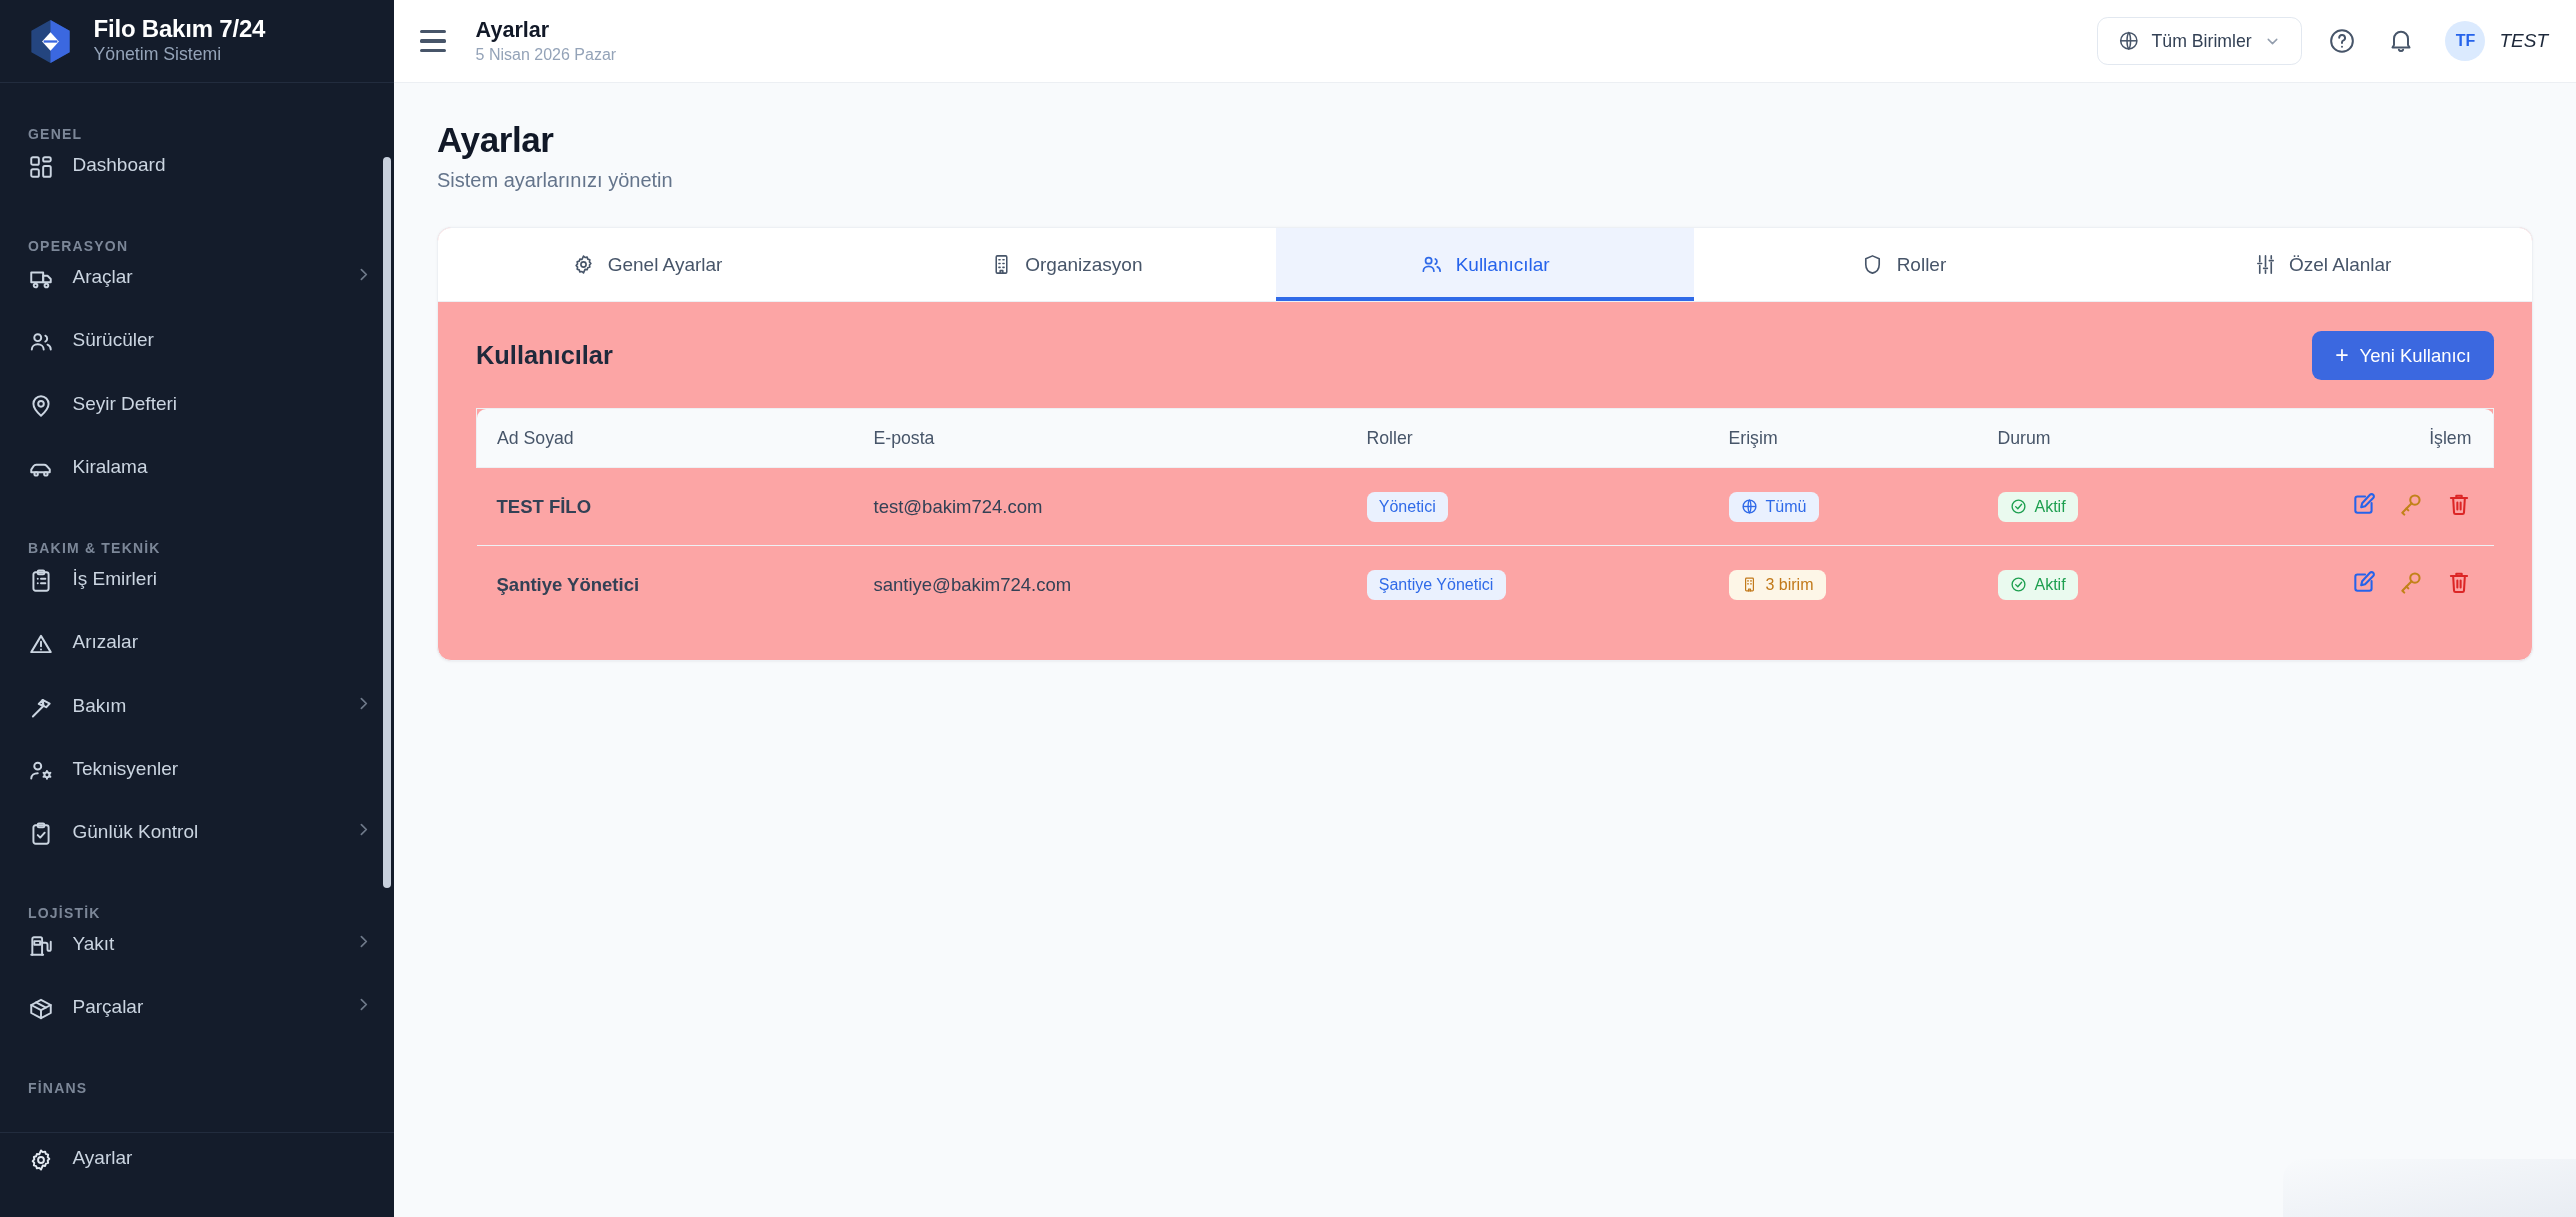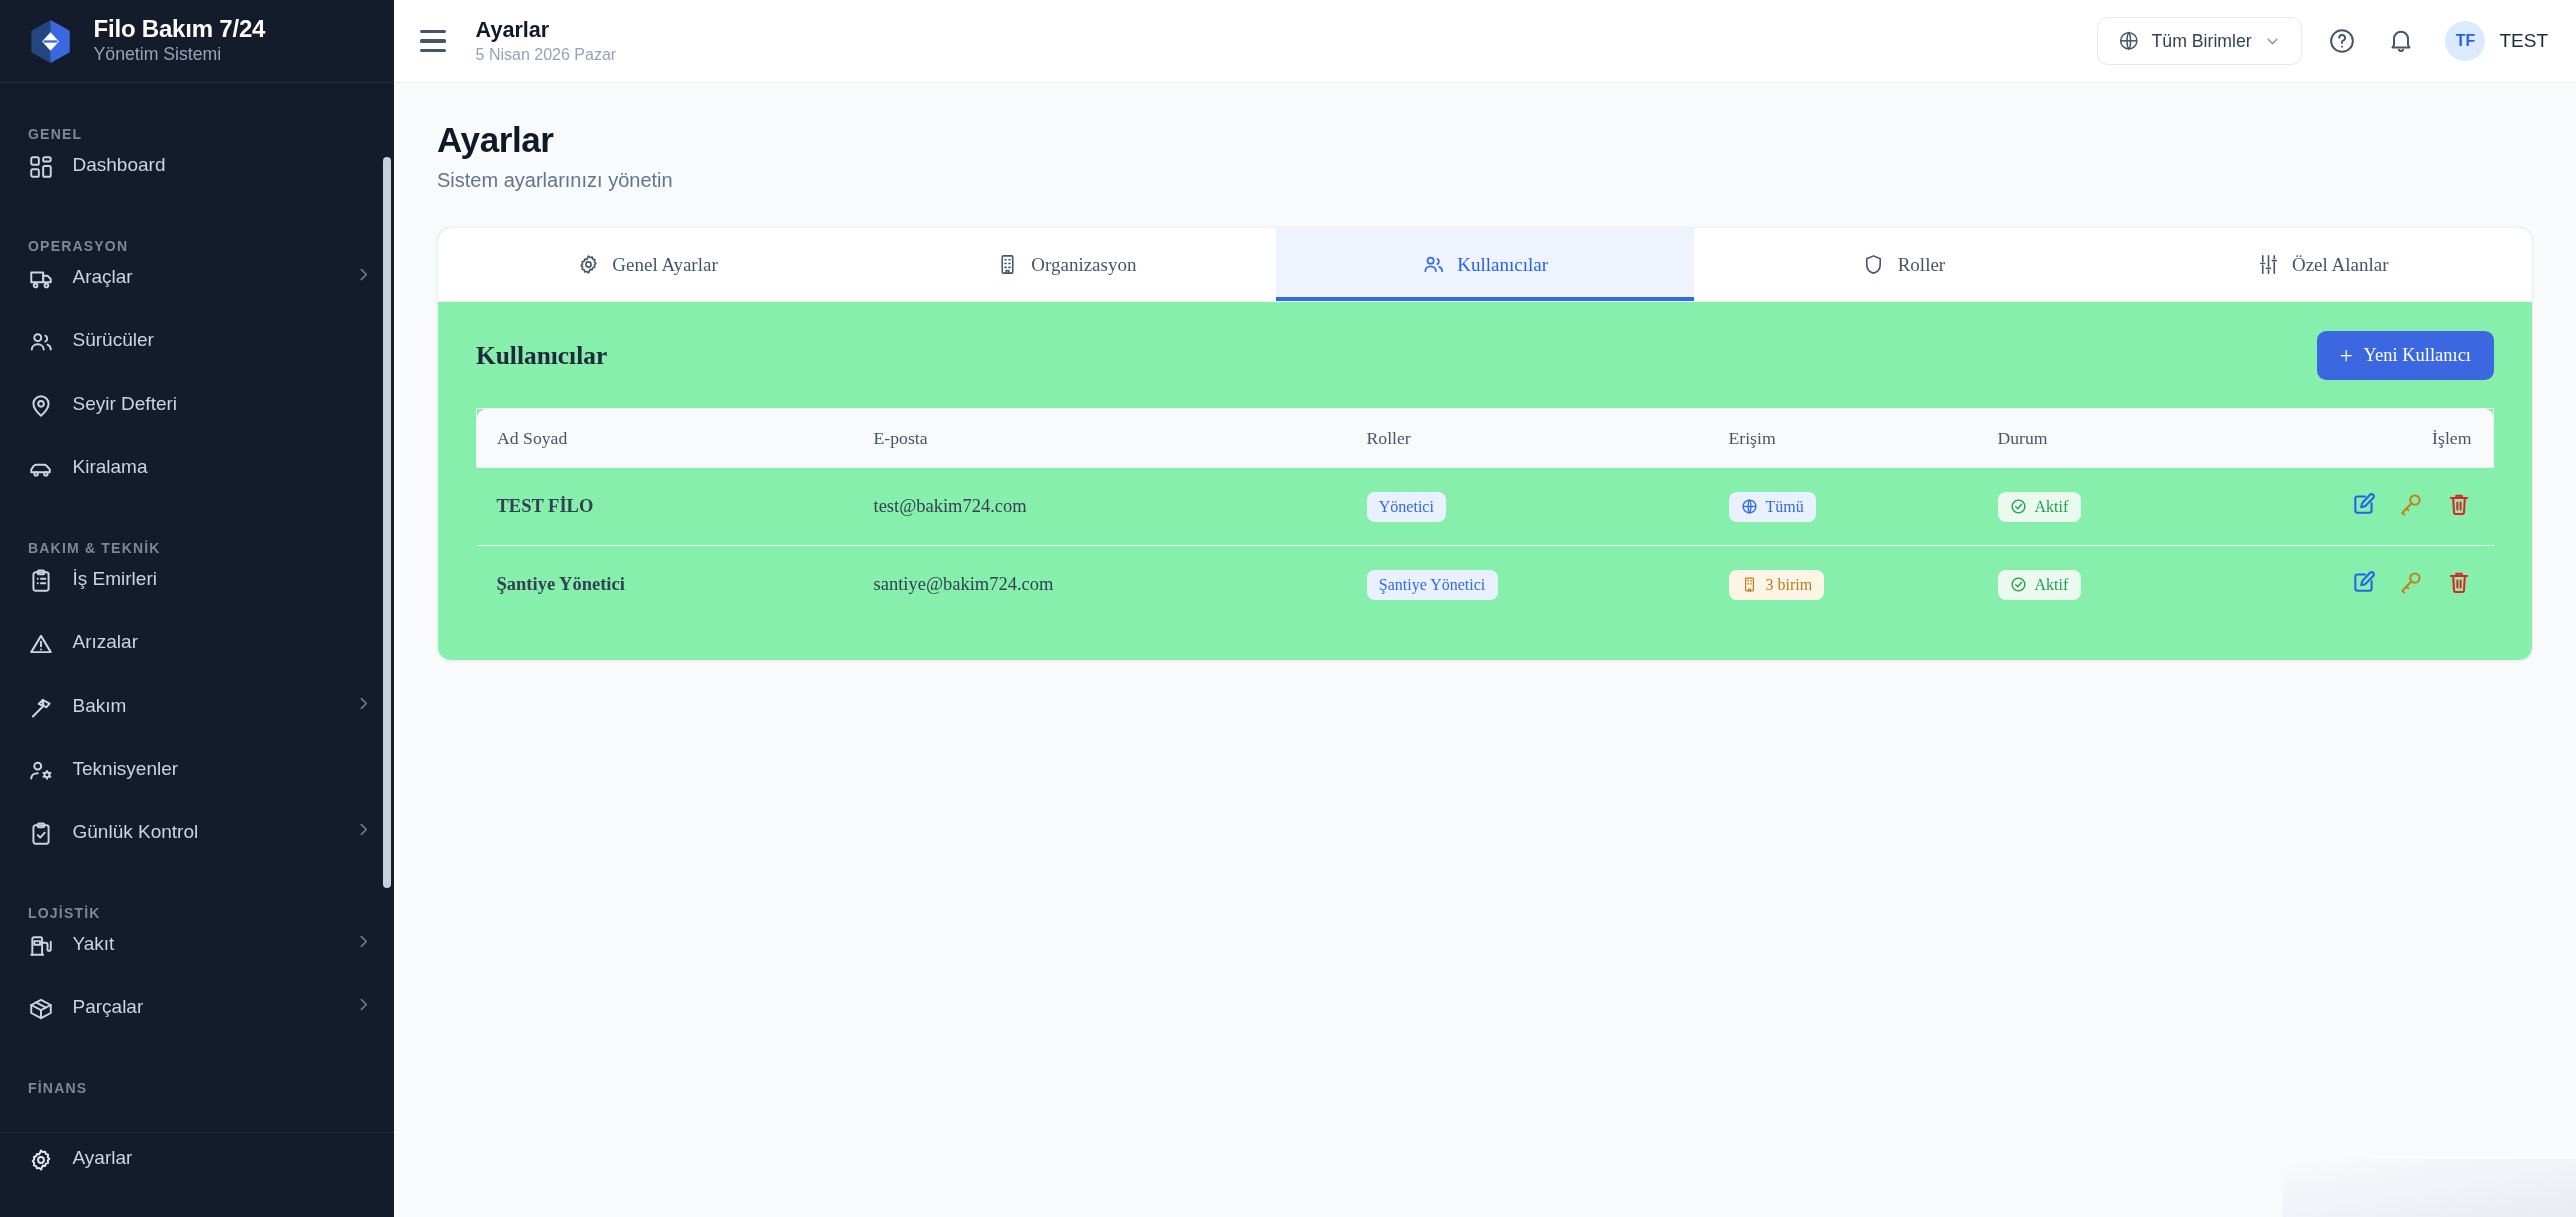--- a/index.html
+++ b/index.html
@@ -114,34 +114,33 @@
   .unit-select .chev svg { width:17px;height:17px;display:block; }
   .icon-btn { width: 37px; height:37px; flex:0 0 37px; display:flex; align-items:center; justify-content:center; cursor:pointer; }
   .icon-btn svg { width: 28px; height:28px; display:block; }
   .avatar-wrap { display:flex; align-items:center; gap:14px; cursor:pointer; margin-left: 4.6px; }
   .avatar {
     width: 40px; height: 40px; border-radius: 50%;
     background:#dbeafe; color:#2563eb;
     display:flex; align-items:center; justify-content:center;
     font-size: 16px; font-weight: bold;
   }
-  .avatar-name { font-size: 19px; color:#1e293b; font-weight: 500; }
+  .avatar-name { font-size: 19px; color:#1e293b; font-weight: 500; font-style: italic; }
 
   .content { flex:1 1 auto; padding: 37px 43px 0 43px; overflow:hidden; }
   .page-title { font-size: 35px; font-weight: bold; color:#111827; line-height:1.15; letter-spacing:-0.4px; }
   .page-sub { font-size: 20px; color:#64748b; margin-top: 9.2px; }
 
   .card {
     margin-top: 35px;
-    background:#86efac;
+    background:#fca5a5;
     border:0.8px solid #edf0f4;
     border-radius: 14px;
     box-shadow: 0 0.8px 2.3px rgba(15,23,42,0.05);
     overflow: hidden;
-    font-family: Liberation Serif, serif;
   }
   .tabs {
     display:flex;
     border-bottom: 0.8px solid #edf0f4;
     height: 74px;
   }
   .tab {
     flex: 1 1 0;
     display:flex; align-items:center; justify-content:center;
     gap: 12.3px;

